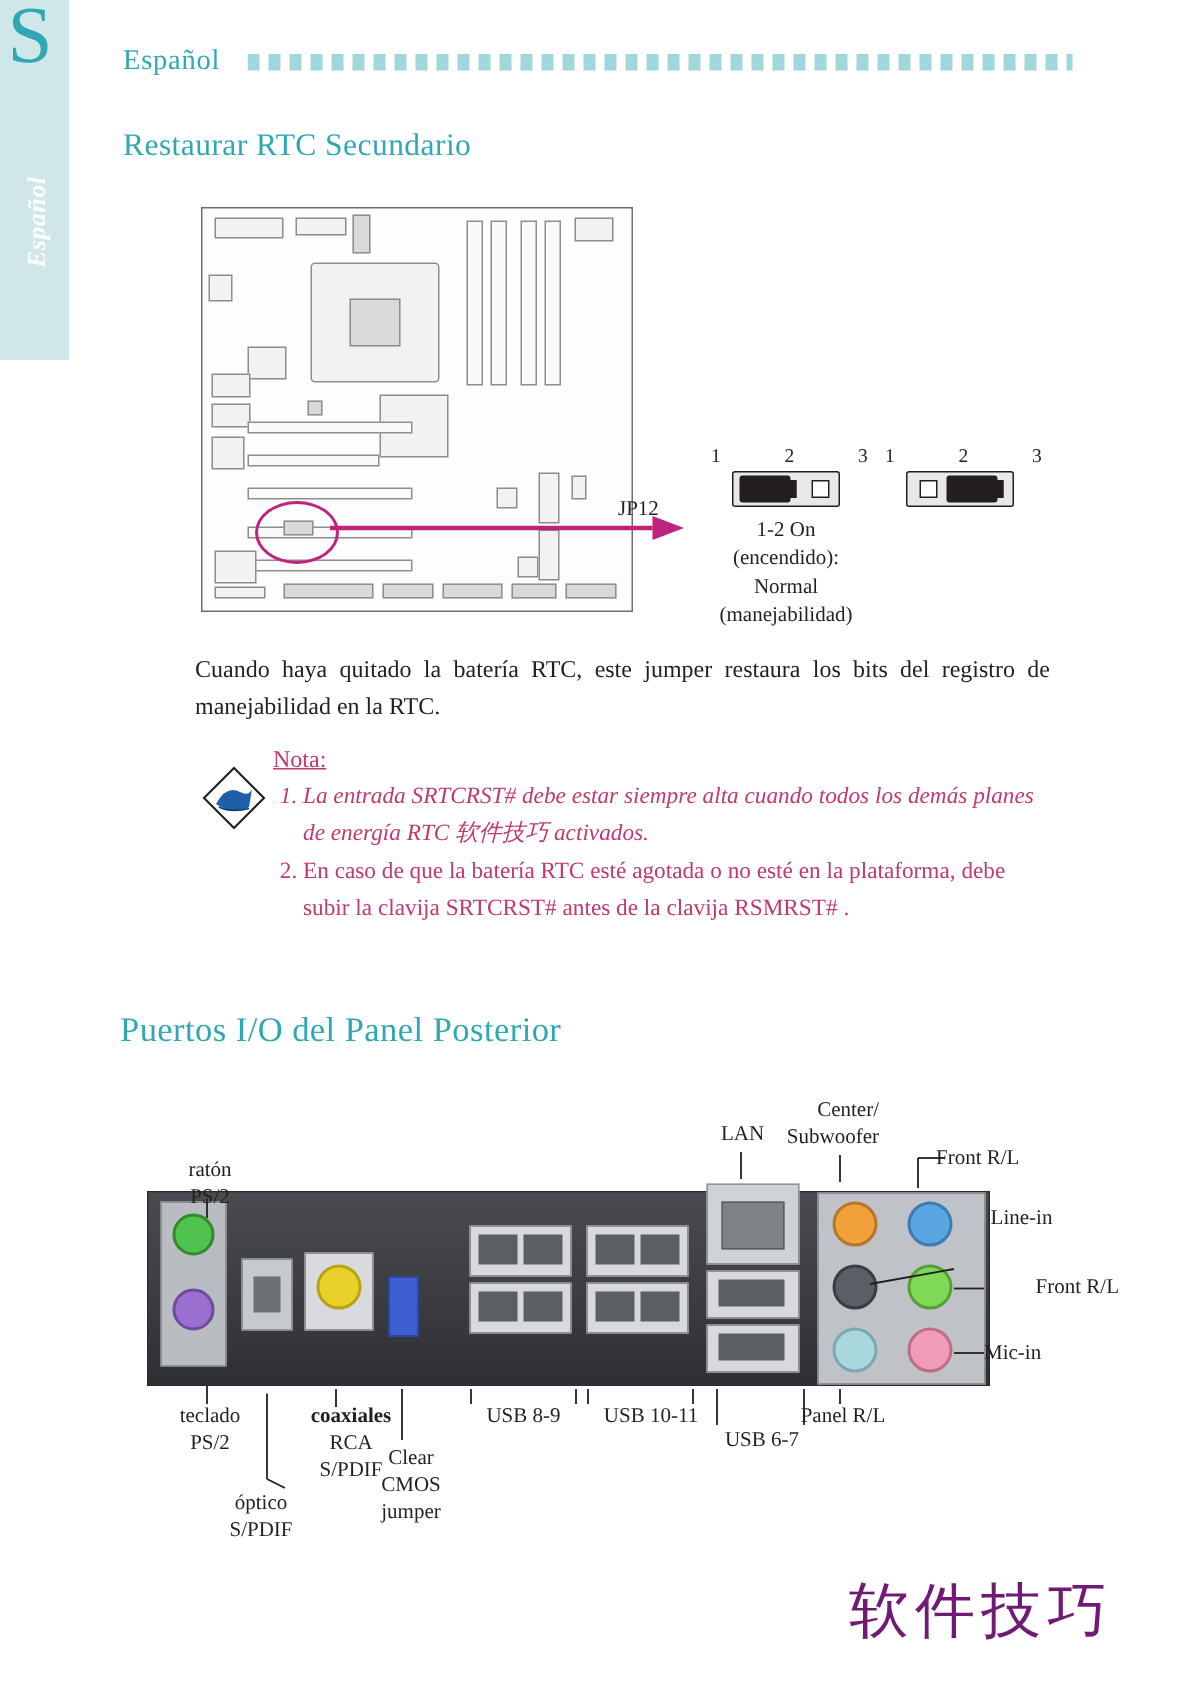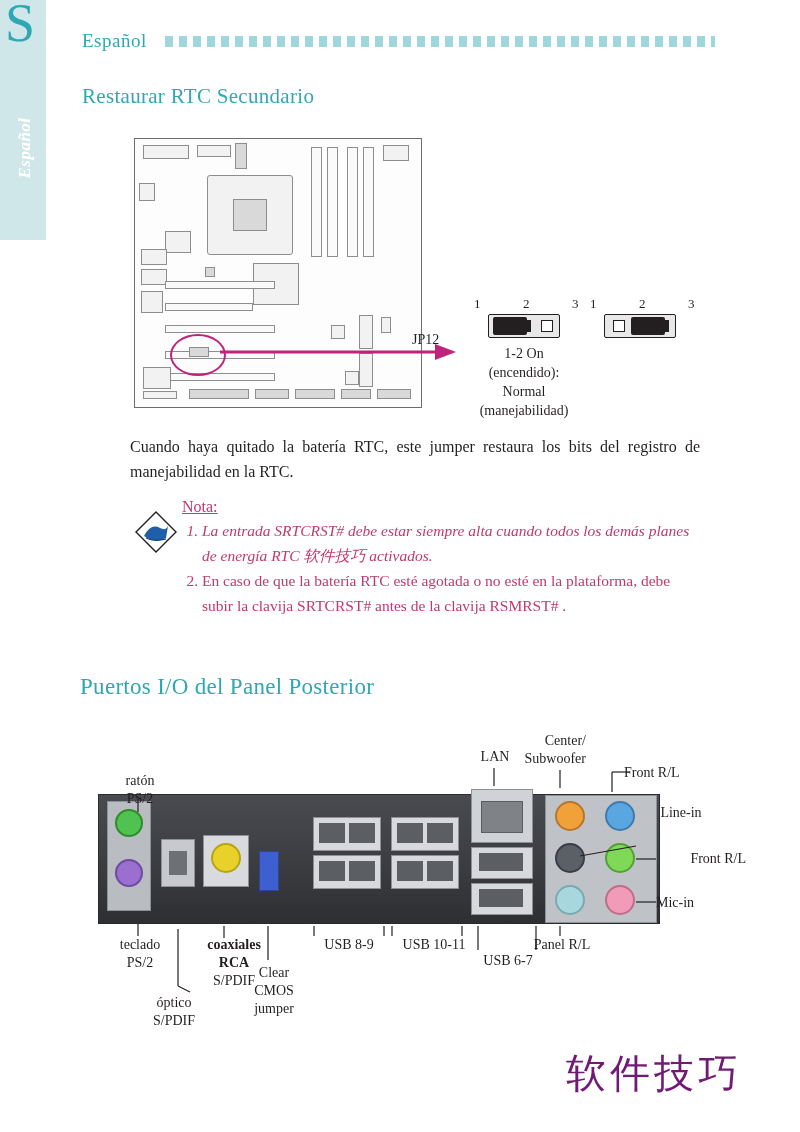--- a/index.html
+++ b/index.html
@@ -347,21 +347,21 @@
   <div class="io-lbl" style="left:4px; top:212px; width:92px;">
     <div>teclado</div>
     <div>PS/2</div>
   </div>
   <div class="io-lbl" style="left:38px; top:270px; width:92px;">
     <div>óptico</div>
     <div>S/PDIF</div>
   </div>
   <div class="io-lbl" style="left:96px; top:212px; width:96px; font-weight:bold;">
     <div>coaxiales</div>
-    <div style="font-weight:bold;">RCA</div>
+    <div style="font-weight:normal;">RCA</div>
     <div style="font-weight:normal;">S/PDIF</div>
   </div>
   <div class="io-lbl" style="left:152px; top:240px; width:64px;">
     <div>Clear</div>
     <div>CMOS</div>
     <div>jumper</div>
   </div>
   <div class="io-lbl" style="left:216px; top:212px; width:86px;">USB  8-9</div>
   <div class="io-lbl" style="left:296px; top:212px; width:96px;">USB  10-11</div>
   <div class="io-lbl" style="left:380px; top:228px; width:76px;text-align:center;">USB  6-7</div>

